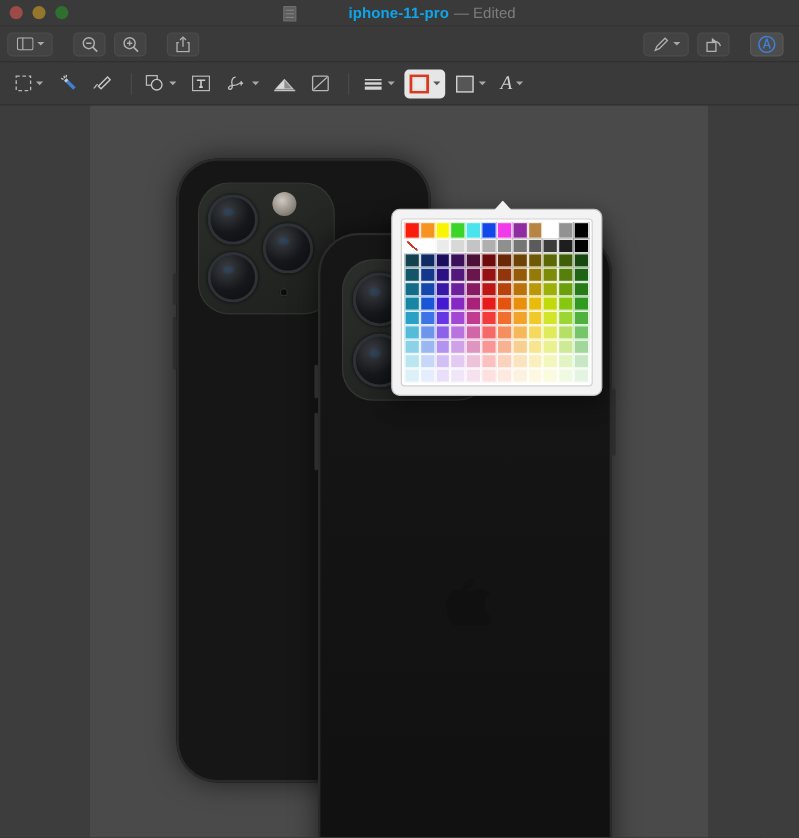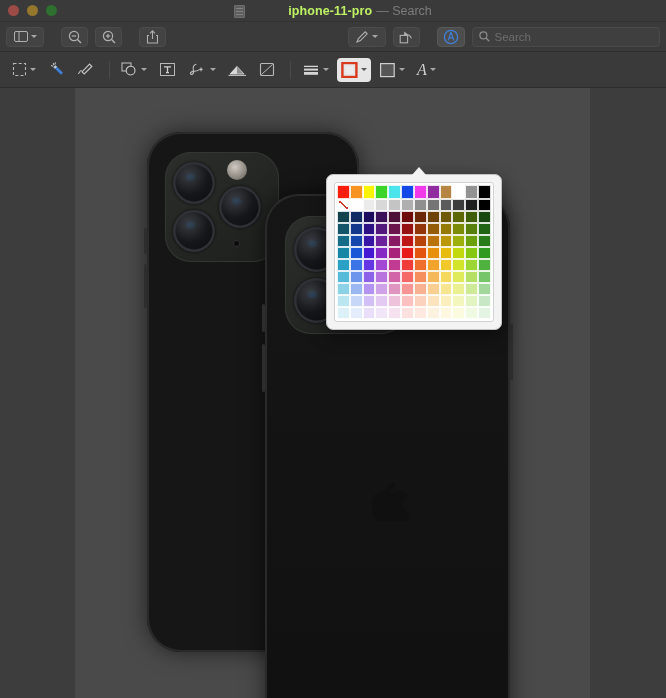--- a/index.html
+++ b/index.html
@@ -39,21 +39,21 @@
   .doc-icon {
     width: 11px; height: 13px; background: #6a6a6a;
     border: 1px solid #808080; border-radius: 1px;
     position: relative; opacity: .75;
   }
   .doc-icon::after {
     content: ""; position: absolute; left: 1px; right: 1px; top: 2px; height: 1px;
     box-shadow: 0 0 0 0 #999, 0 3px 0 0 #999, 0 6px 0 0 #999;
     background: #999;
   }
-  .title-text { font-size: 12.5px; color: #bef264; font-weight: 600; letter-spacing: .1px; margin-left: 39px; }
+  .title-text { font-size: 12.5px; color: #0ea5e9; font-weight: 600; letter-spacing: .1px; margin-left: 39px; }
   .title-edited { font-size: 12.5px; color: #7d7d7d; font-weight: 400; }
 
   
   .toolbar {
     height: 30px; flex: 0 0 30px;
     background: #3a3a3a;
     border-bottom: 1px solid #2e2e2e;
     display: flex; align-items: center;
     padding: 0 6px;
     position: relative;
@@ -192,21 +192,21 @@
 
   <div class="titlebar">
     <div class="traffic">
       <span class="light close"></span>
       <span class="light min"></span>
       <span class="light max"></span>
     </div>
     <div class="title-center">
       <span class="doc-icon"></span>
       <span class="title-text">iphone-11-pro</span>
-      <span class="title-edited">— Search</span>
+      <span class="title-edited">— Edited</span>
     </div>
   </div>
 
   <div class="toolbar">
 
     <div class="tb-btn wide">
       <span>
         <svg width="14" height="11" viewBox="0 0 14 11">
           <rect x="0.5" y="0.5" width="13" height="10" rx="1.5" fill="none" stroke="#b0b0b0"></rect>
           <line x1="5" y1="0.5" x2="5" y2="10.5" stroke="#b0b0b0"></line>
@@ -275,29 +275,20 @@
 
     <div class="tb-btn active">
       <span>
         <svg width="16" height="16" viewBox="0 0 16 16">
           <circle cx="8" cy="8" r="6.6" fill="none" stroke="#3f7fd4" stroke-width="1.3"></circle>
           <path d="M8 3.2 L5.2 11.4 M8 3.2 L10.8 11.4 M6.2 8.8 H9.8" fill="none" stroke="#3f7fd4" stroke-width="1.2"></path>
         </svg>
       </span>
     </div>
 
-    <div class="search">
-      <span>
-        <svg width="11" height="11" viewBox="0 0 11 11">
-          <circle cx="4.4" cy="4.4" r="3.5" fill="none" stroke="#8c8c8c" stroke-width="1.2"></circle>
-          <line x1="7" y1="7" x2="10.2" y2="10.2" stroke="#8c8c8c" stroke-width="1.3"></line>
-        </svg>
-      </span>
-      <span class="search-text">Search</span>
-    </div>
   </div>
 
   <div class="markupbar">
 
     <div class="mk">
       <span>
         <svg width="15" height="15" viewBox="0 0 15 15">
           <rect x="1.5" y="1.5" width="12" height="12" fill="none" stroke="#b8b8b8" stroke-width="1.1" stroke-dasharray="3 2.2"></rect>
         </svg>
       </span>

